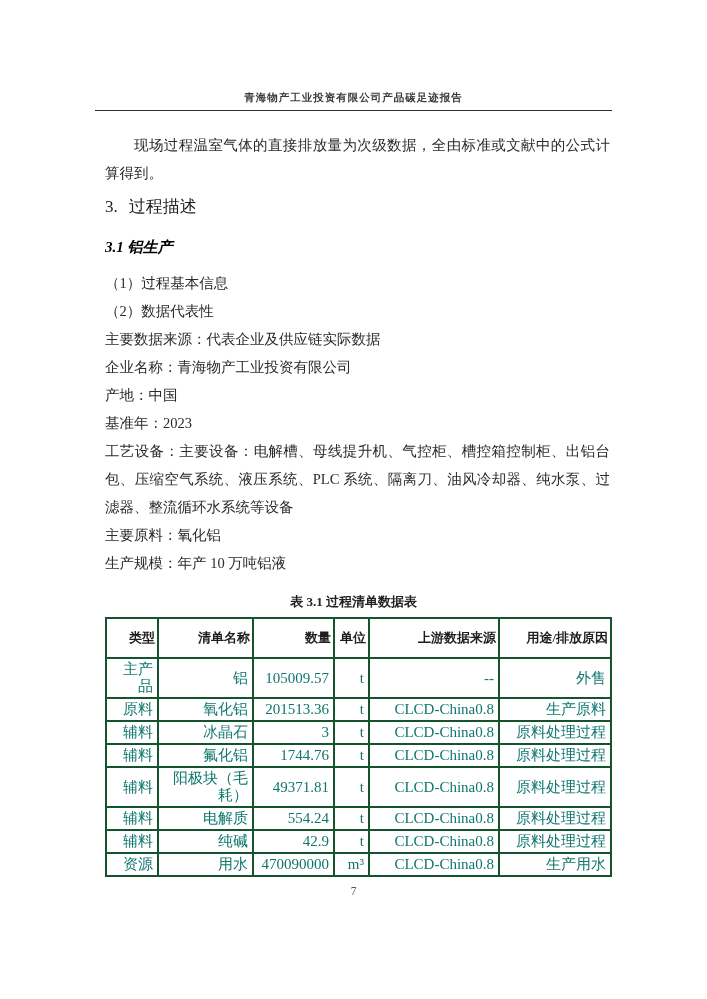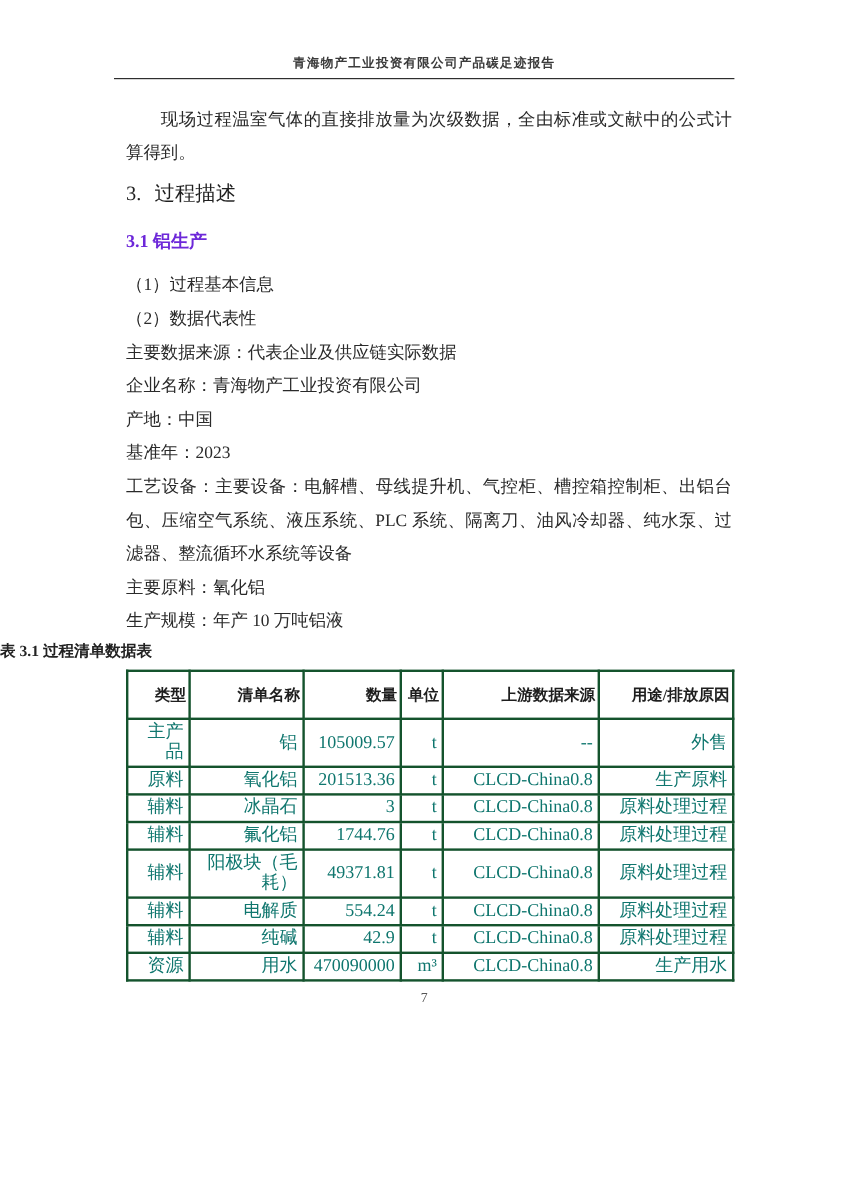--- a/index.html
+++ b/index.html
@@ -6,37 +6,37 @@
   .page {
     position: relative;
     width: 707px; height: 999px;
     background: #ffffff;
     overflow: hidden;
     font-family: "Liberation Serif", "DejaVu Serif", serif;
     color: #2a2a2a;
     box-sizing: border-box;
   }
   .doc-header { padding: 46px 95px 0 95px; text-align: center; }
-  .header-title { font-size: 10.5px; color: #3b3b3b; letter-spacing: 1px; font-weight: 600; }
+  .header-title { font-size: 10.5px; color: #3b3b3b; letter-spacing: 1px; font-weight: 600; margin-top: 45px; }
   .header-rule { border-bottom: 1.5px solid #2e2e2e; margin-top: 5px; }
 
   .intro {
     margin: 20px 97px 0 105px;
     font-size: 14.5px; line-height: 28px;
     text-indent: 29px; text-align: justify;
   }
 
   .h1 { margin: 8px 97px 0 105px; font-size: 17px; font-weight: 400; line-height: 24px; color: #1f1f1f; }
   .h1 .sec-num { margin-right: 11px; }
-  .h2 { margin: 18px 97px 0 105px; font-size: 15px; font-weight: 700; line-height: 20px; color: #6d28d9; }
+  .h2 { margin: 18px 97px 0 105px; font-size: 15px; font-weight: 700; line-height: 20px; color: #000000; font-style: italic; }
 
   .body-lines { margin: 12px 97px 0 105px; }
   .body-line { font-size: 14.5px; line-height: 28px; text-align: justify; }
 
-  .table-caption { margin-top: 2px; text-align: left; font-size: 13px; font-weight: 700; line-height: 18px; color: #222; }
+  .table-caption { margin-top: 16px; text-align: center; font-size: 13px; font-weight: 700; line-height: 18px; color: #222; }
 
   table.data-table {
     margin: 6px 0 0 105px;
     width: 505px;
     border-collapse: collapse;
     table-layout: fixed;
   }
   .data-table th, .data-table td {
     border: 2px solid #14532d;
     text-align: right;

